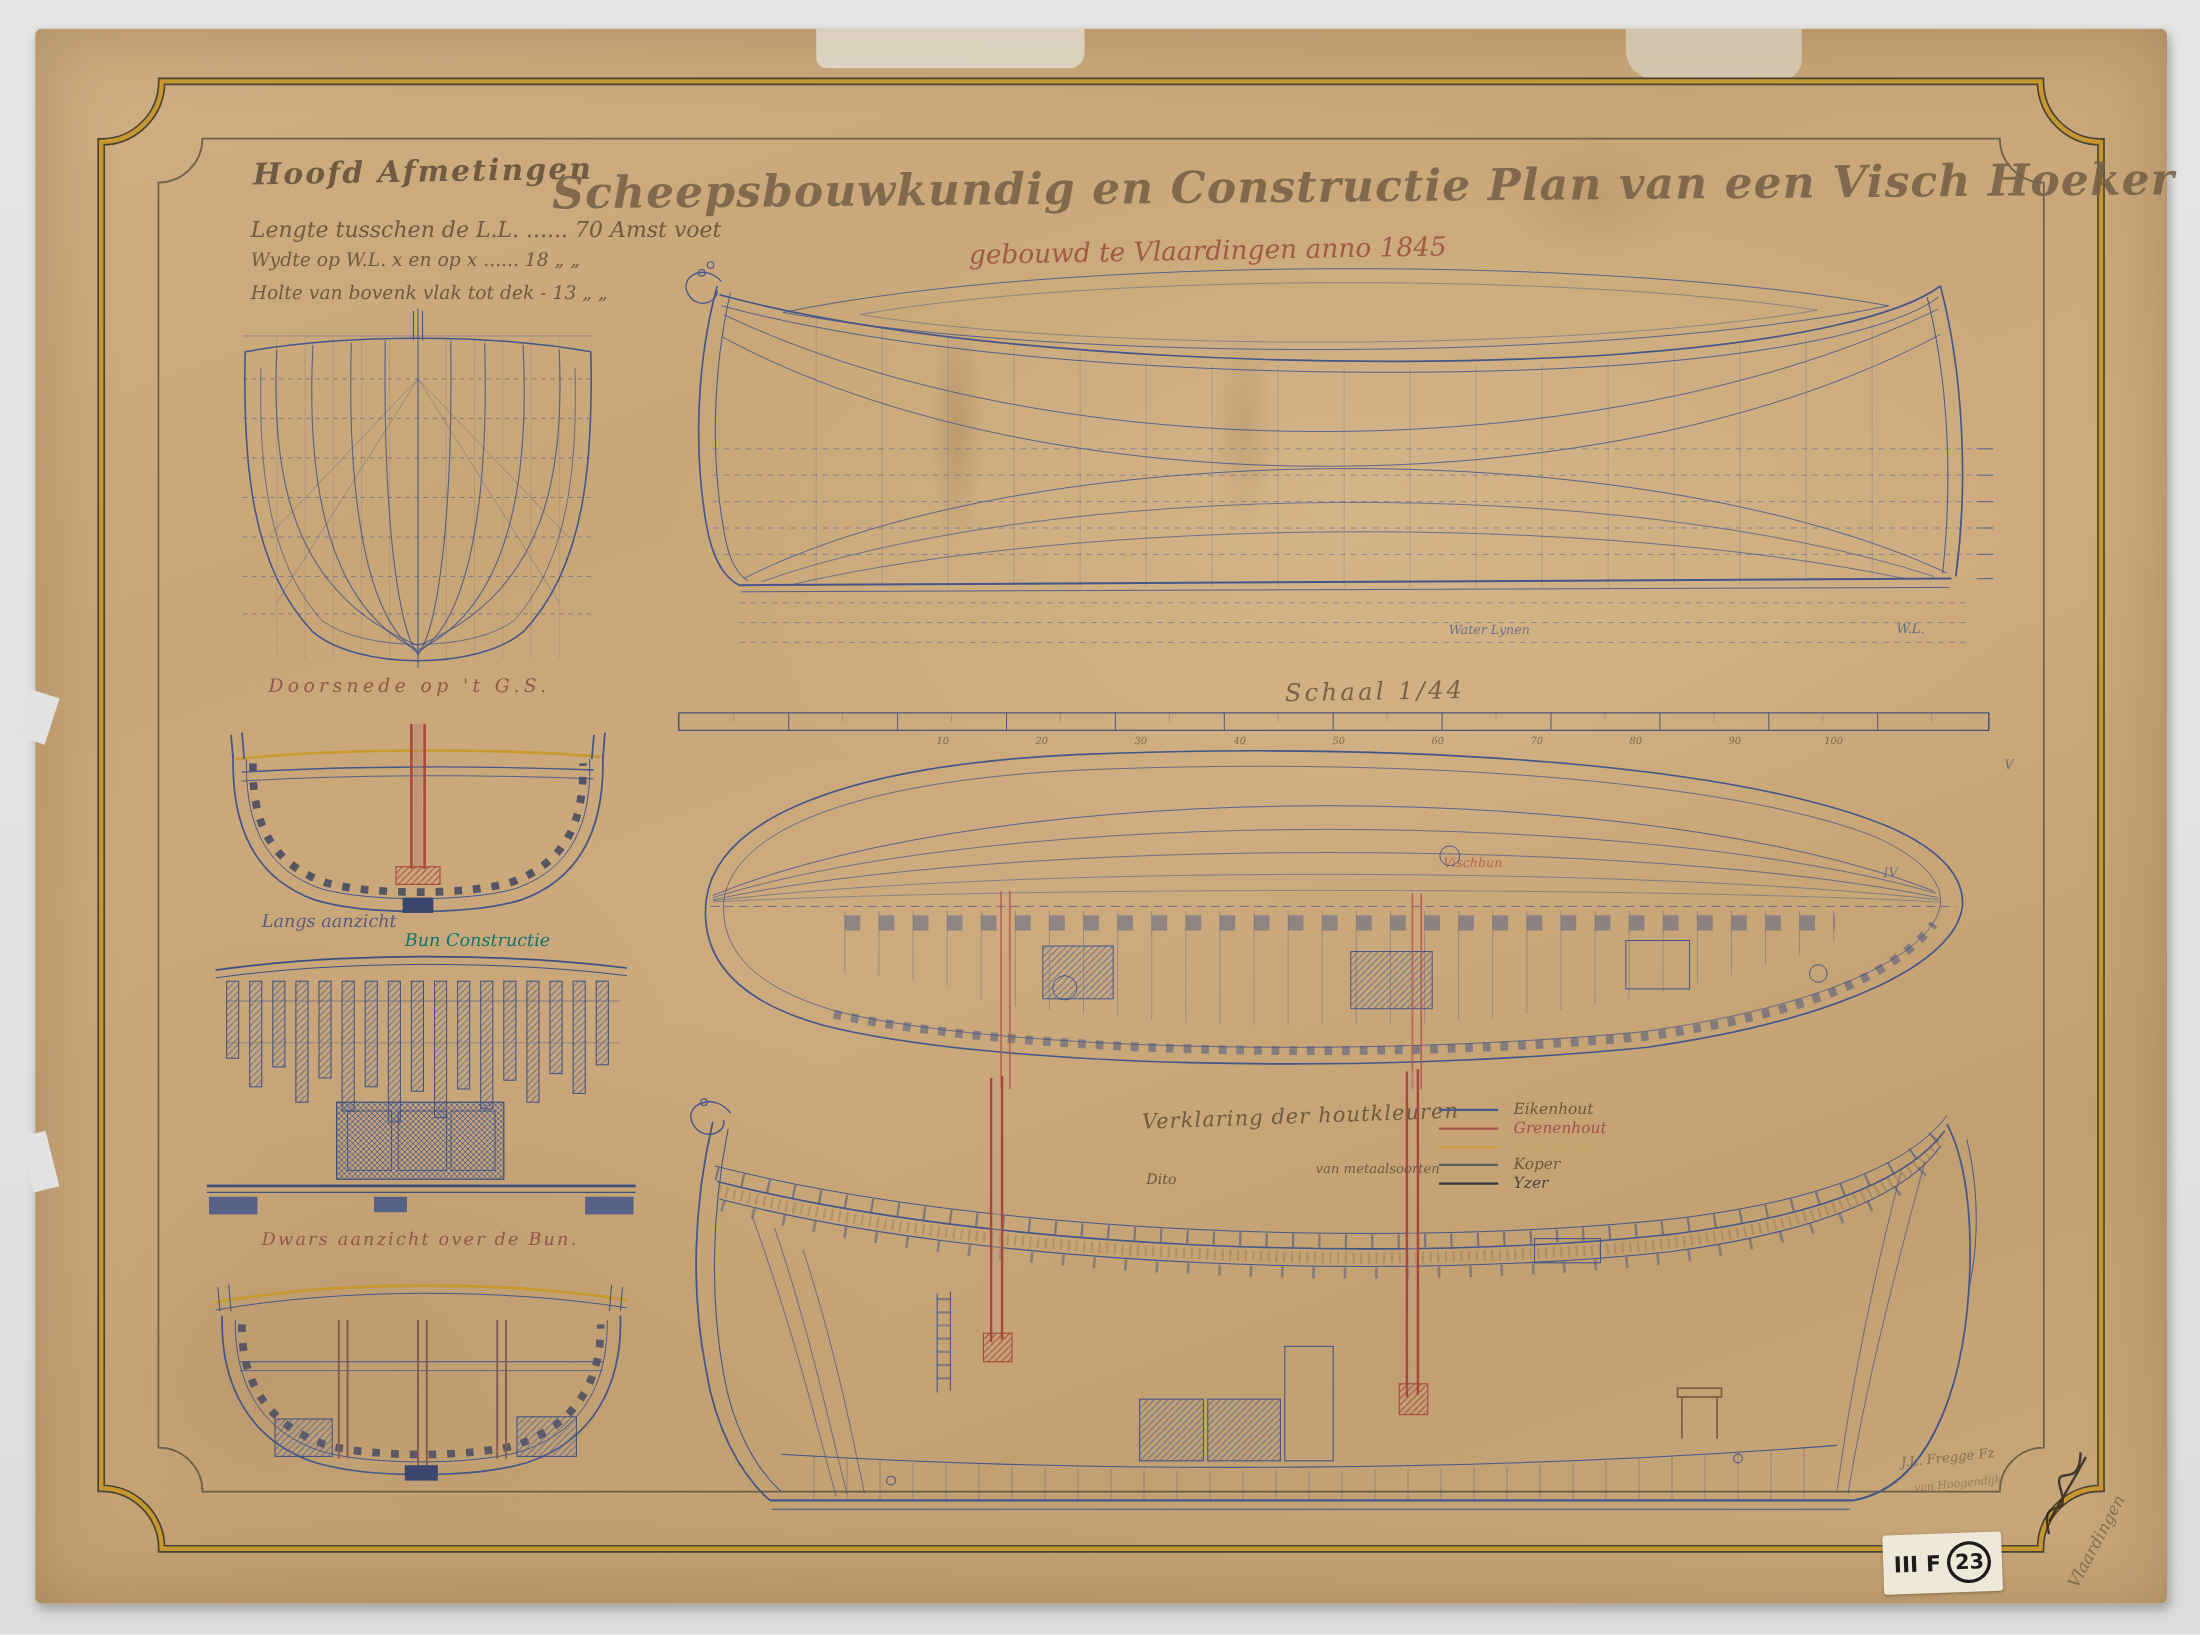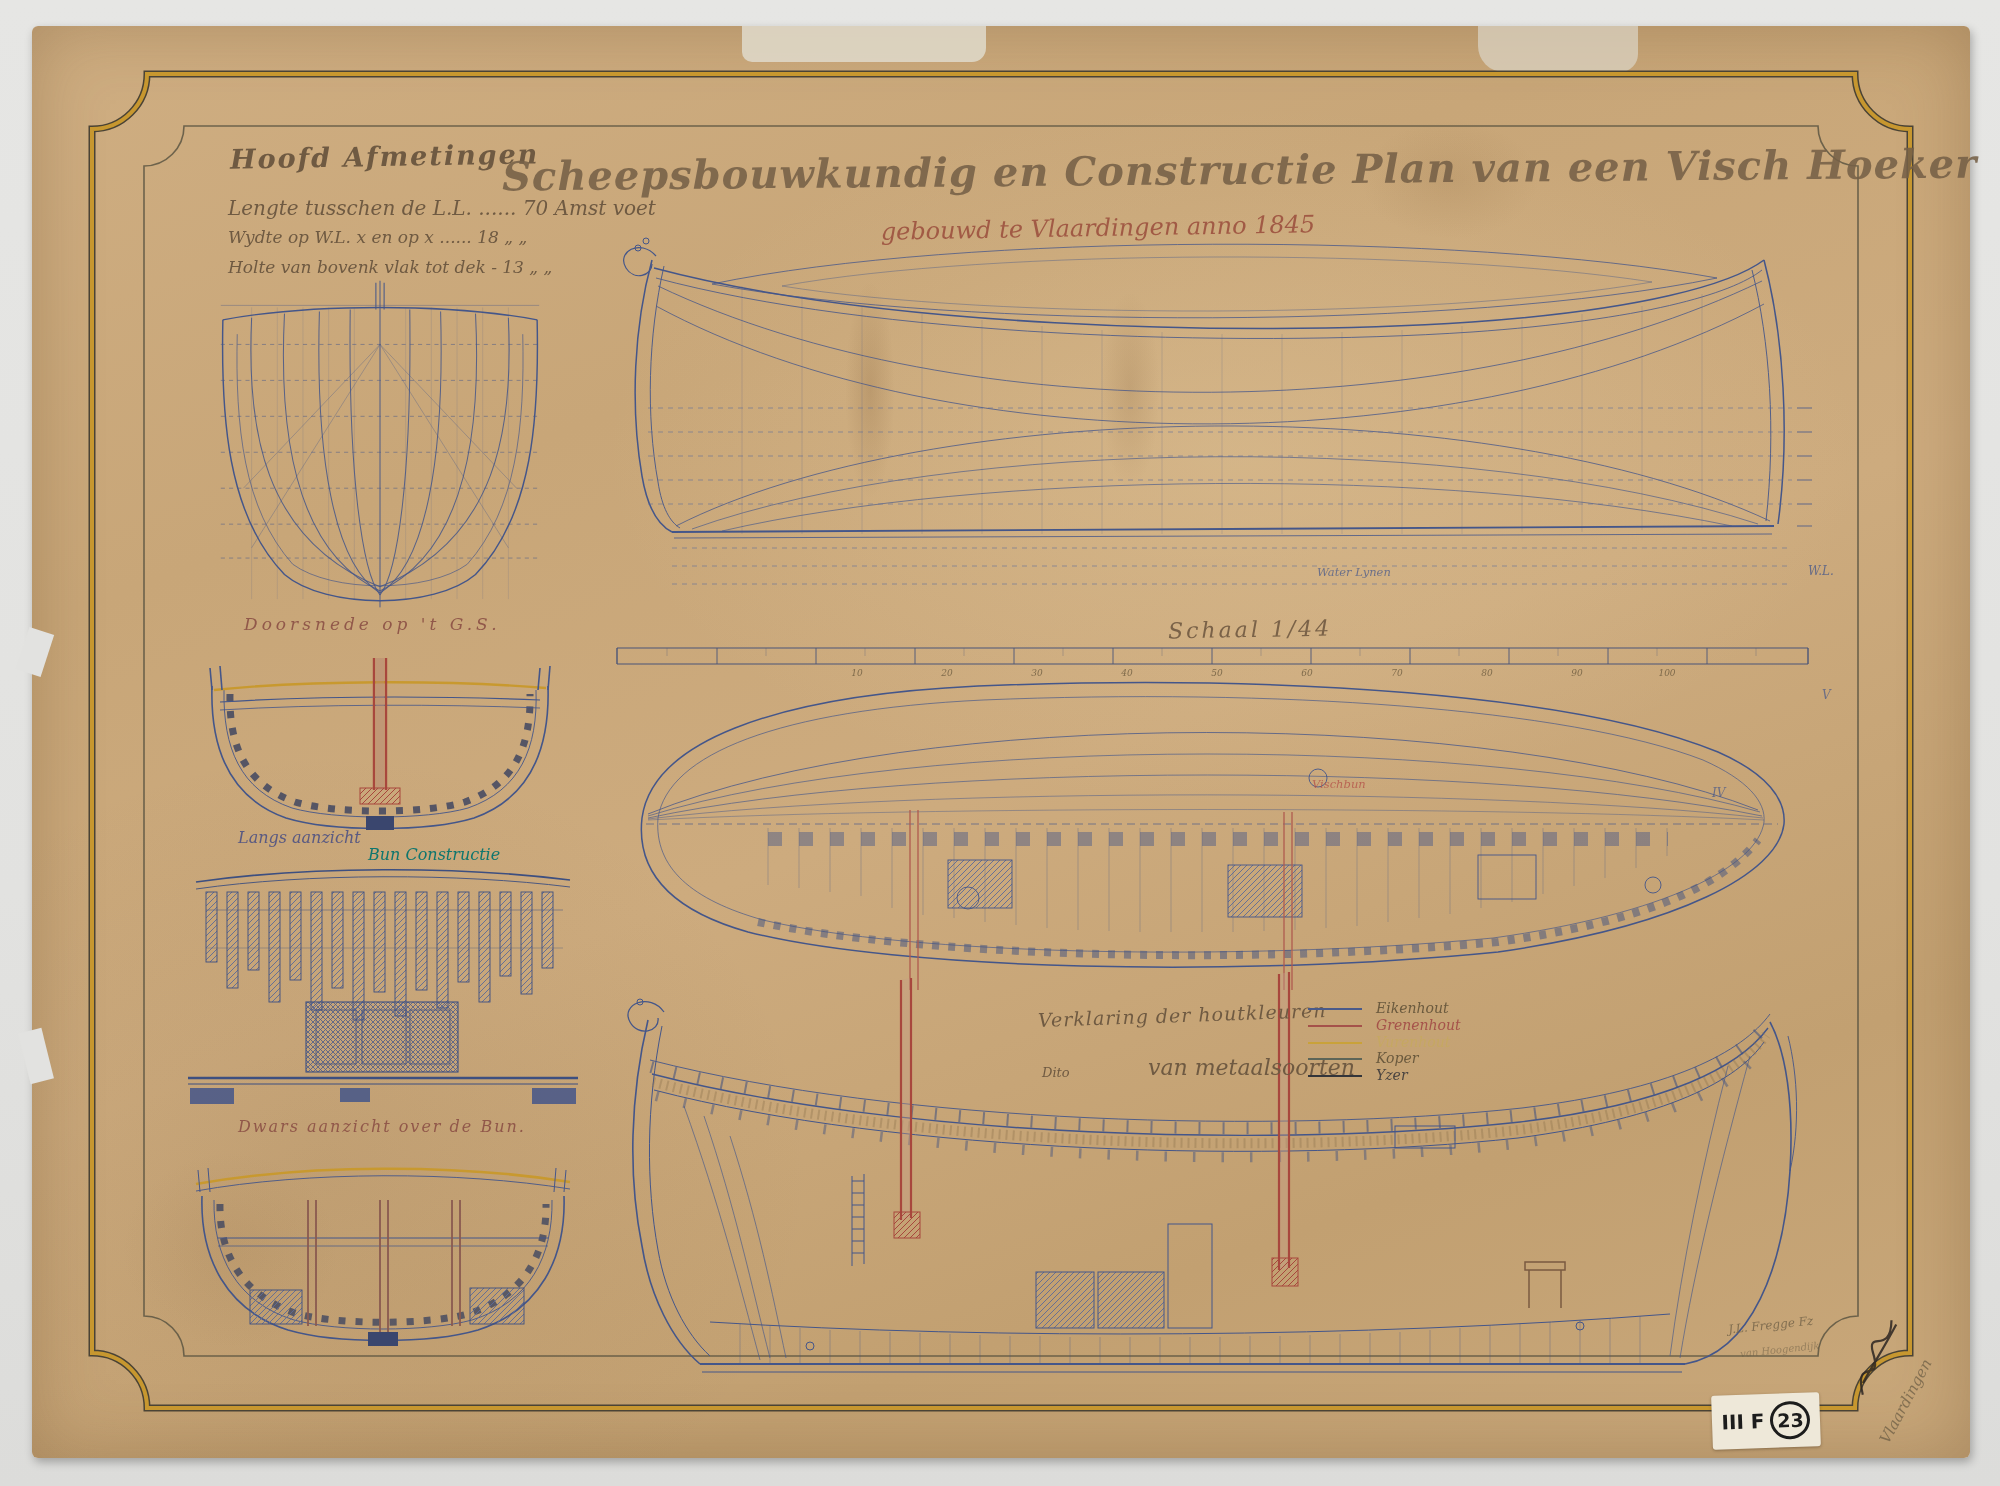--- a/index.html
+++ b/index.html
@@ -265,21 +265,21 @@
       <line x1="1185" y1="230" x2="1200" y2="230"></line>
         <line x1="1185" y1="254" x2="1200" y2="254"></line>
       <line x1="1185" y1="278" x2="1200" y2="278"></line>
         <line x1="1185" y1="300" x2="1200" y2="300"></line>
     </g>
   </g>
   <text x="705" y="350" font-size="11.5" fill="#4a5a8a" opacity=".75">Water Lynen</text>
 </svg>
 
 <div class="abs handwriting" style="left:1168px;top:617px;font-size:22px;color:#7a6248;transform:rotate(-1deg);letter-spacing:3px;">Schaal 1/44</div>
-<div class="abs ink-blue" style="left:1808px;top:564px;font-size:12px;font-style:italic;opacity:.75;">W.L.</div>
+<div class="abs ink-blue" style="left:1724px;top:564px;font-size:12px;font-style:italic;opacity:.75;">W.L.</div>
 
 <svg class="abs" width="1195" height="34" viewBox="0 0 1195 34" style="left:615px;top:645px;">
   <g stroke="#4a5578" fill="none">
     <line x1="2" y1="3" x2="1193" y2="3" stroke-width="1.2"></line>
     <line x1="2" y1="19" x2="1193" y2="19" stroke-width="1.2"></line>
     <line x1="2" y1="3" x2="2" y2="19" stroke-width="1.4"></line>
     <line x1="1193" y1="3" x2="1193" y2="19" stroke-width="1.4"></line>
     <g stroke-width="0.9">
       <line x1="102" y1="3" x2="102" y2="19"></line>
         <line x1="201" y1="3" x2="201" y2="19"></line>
@@ -408,21 +408,21 @@
     <rect x="294" y="246" width="26" height="26" fill="url(#hRd)" stroke="#a8473d" stroke-width="1"></rect>
     <path d="M 679,8 L 689,6 L 689,302 L 679,304 Z" fill="#c59e86" opacity=".4"></path>
     <line x1="679" y1="8" x2="679" y2="304" stroke="#a8473d" stroke-width="2.2"></line>
     <line x1="689" y1="6" x2="689" y2="302" stroke="#a8473d" stroke-width="2.2"></line>
     <rect x="672" y="292" width="26" height="28" fill="url(#hRd)" stroke="#a8473d" stroke-width="1"></rect>
   </g>
 </svg>
 
 <div class="abs handwriting" style="left:1038px;top:1004px;font-size:19px;transform:rotate(-2deg);letter-spacing:1px;">Verklaring der houtkleuren</div>
 <div class="abs handwriting" style="left:1042px;top:1052px;font-size:13px;margin-top:13px;">Dito</div>
-<div class="abs handwriting" style="left:1148px;top:1055px;font-size:22px;">van metaalsoorten</div>
+<div class="abs handwriting" style="left:1196px;top:1055px;font-size:12px;">van metaalsoorten</div>
 <svg class="abs" width="175" height="100" viewBox="0 0 175 100" style="left:1300px;top:995px;">
   <line x1="8" y1="14" x2="62" y2="14" stroke-width="2" stroke="#4a5a8a"></line>
   <line x1="8" y1="31" x2="62" y2="31" stroke-width="2" stroke="#a5524a"></line>
   <line x1="8" y1="48" x2="62" y2="48" stroke-width="2" stroke="#c9a23a"></line>
   <line x1="8" y1="64" x2="62" y2="64" stroke-width="2" stroke="#5d6558"></line>
   <line x1="8" y1="81" x2="62" y2="81" stroke-width="2" stroke="#33353a"></line>
   <text x="76" y="18" font-size="14" fill="#6b5a3e">Eikenhout</text>
   <text x="76" y="35" font-size="14" fill="#a5524a">Grenenhout</text>
   <text x="76" y="52" font-size="14" opacity=".8" fill="#c6a95e">Vurenhout</text>
   <text x="76" y="68" font-size="14" fill="#6b5a3e">Koper</text>

